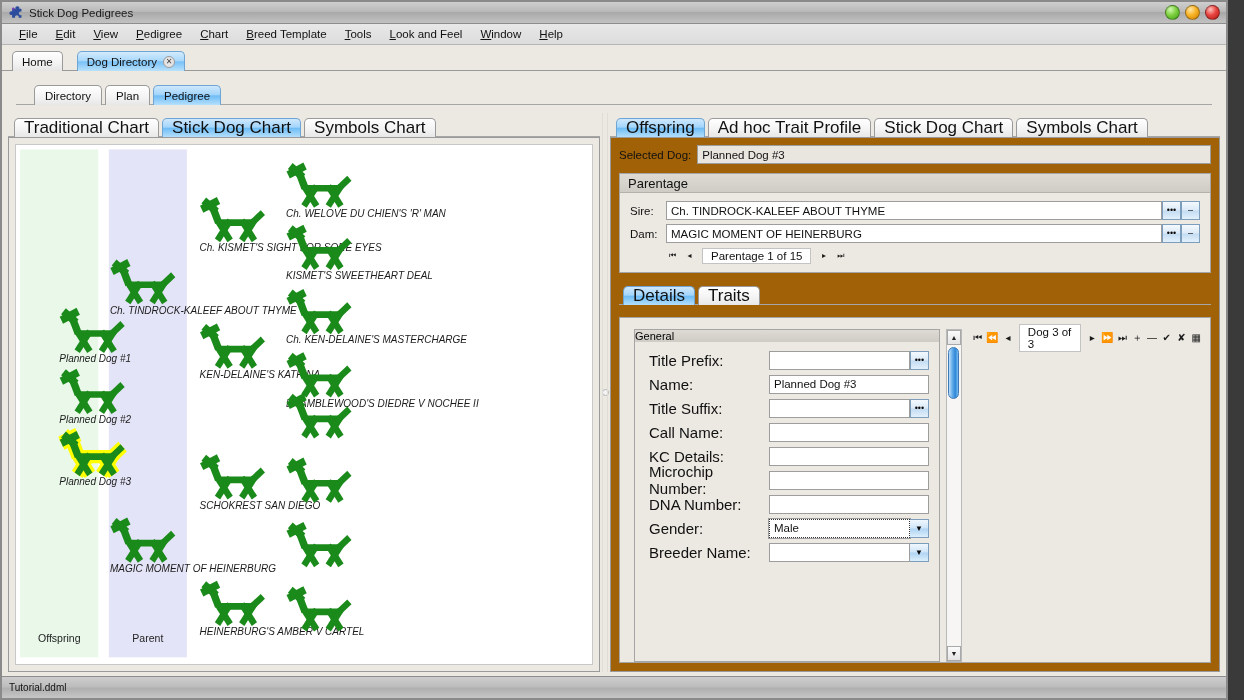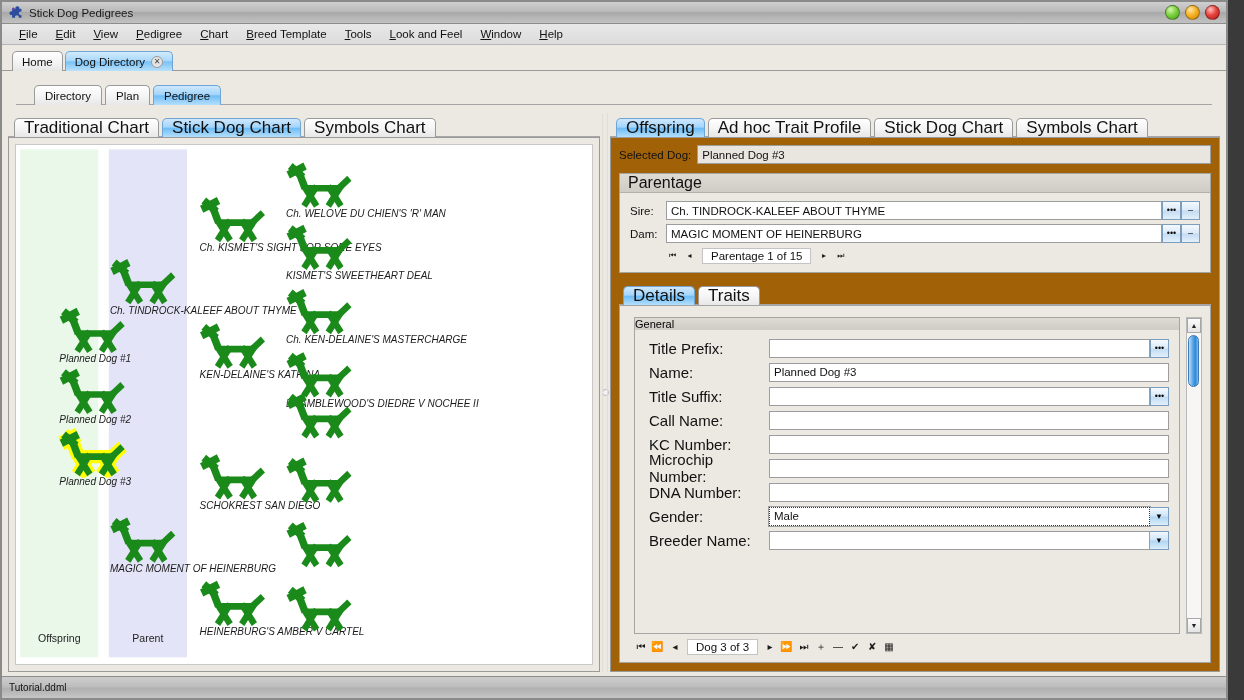--- a/index.html
+++ b/index.html
@@ -69,21 +69,21 @@
     padding-left: 10px;
     background: #ece9e3;
     position: relative;
   }
   #doc-tabs::after {
     content: ""; position: absolute; left: 0; right: 0; bottom: 0;
     height: 1px; background: #9a9a9a;
   }
   .doc-tab {
     height: 20px; display: flex; align-items: center; gap: 6px;
-    padding: 0 9px; margin-right: 2px;
+    padding: 0 9px; margin-right: 14px;
     font-size: 11.5px; color: #111;
     border: 1px solid #9a9a9a; border-bottom: none;
     border-radius: 5px 5px 0 0;
     background: linear-gradient(to bottom, #ffffff 0%, #f2f2f2 60%, #e6e6e6 100%);
     position: relative; z-index: 2; text-align: right;
   }
   .doc-tab.active {
     background: linear-gradient(to bottom, #d3ebfd 0%, #a9d8fb 45%, #79c2f7 52%, #b9e1fc 100%);
     border-color: #6fa5d4;
   }
@@ -196,21 +196,21 @@
     font-size: 11.5px; color: #111;
   }
 
   
   .groupbox {
     border: 1px solid #a5a5a5; background: #ece9e3;
     margin-top: 5px;
   }
   .groupbox > .gb-title {
     height: 19px; display: flex; align-items: center; padding: 0 8px;
-    font-size: 16px; color: #111;
+    font-size: 13px; color: #111;
     background: linear-gradient(to bottom, #dedbd5 0%, #cfccc6 100%);
     border-bottom: 1px solid #b4b1ab;
   }
   .groupbox > .gb-body { padding: 8px 10px 8px 10px; }
 
   .inp {
     height: 19px; border: 1px solid #9d9d9d; background: #ffffff;
     display: flex; align-items: center; padding: 0 4px;
     font-size: 11.5px; color: #111; flex: 1 1 auto; min-width: 0;
     white-space: nowrap; overflow: hidden;
@@ -233,22 +233,23 @@
   .navlabel {
     background: #ffffff; border: 1px solid #c3c3c3;
     padding: 1px 8px; font-size: 11.5px; color: #111; margin: 0 2px;
   }
 
   
   #details-tabstrip { margin-top: 8px; padding-left: 4px; }
   #details-card {
     flex: 1 1 auto; min-height: 0;
     border: 1px solid #a5a5a5; background: #ece9e3;
-    display: flex; flex-direction: column;
+    display: flex; flex-direction: row;
     padding: 7px 6px 0 6px;
+    margin-top: 12px;
   }
   #details-scrollarea { flex: 1 1 auto; display: flex; min-height: 0; }
   #general-group {
     flex: 1 1 auto; min-width: 0;
     border: 1px solid #a5a5a5; background: #ece9e3;
     margin: 4px 6px 0 8px;
     display: flex; flex-direction: column; overflow: hidden;
   }
   #general-group .gb-title { background: linear-gradient(to bottom, #dedbd5 0%, #cfccc6 100%); }
   .gen-rows { padding: 6px 10px 0 14px; }
@@ -666,21 +667,21 @@
                         <div class="sq-btn">•••</div>
                       </div>
                     </div>
                     <div class="gen-row">
                       <div class="gen-label">Call Name:</div>
                       <div class="gen-ctl">
                         <div class="gen-input"></div>
                       </div>
                     </div>
                     <div class="gen-row">
-                      <div class="gen-label">KC Number:</div>
+                      <div class="gen-label">KC Details:</div>
                       <div class="gen-ctl">
                         <div class="gen-input"></div>
                       </div>
                     </div>
                     <div class="gen-row">
                       <div class="gen-label">Microchip Number:</div>
                       <div class="gen-ctl">
                         <div class="gen-input"></div>
                       </div>
                     </div>

